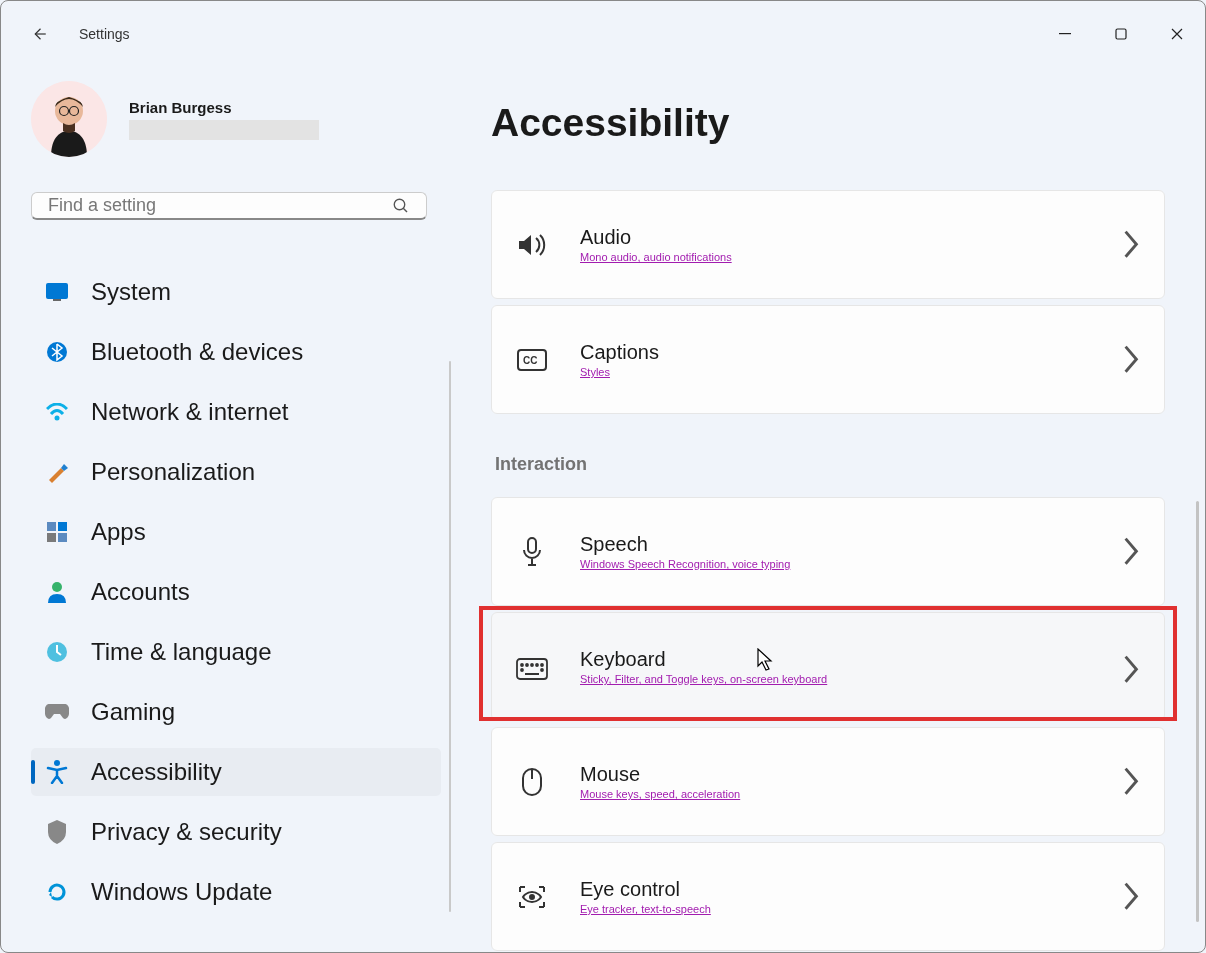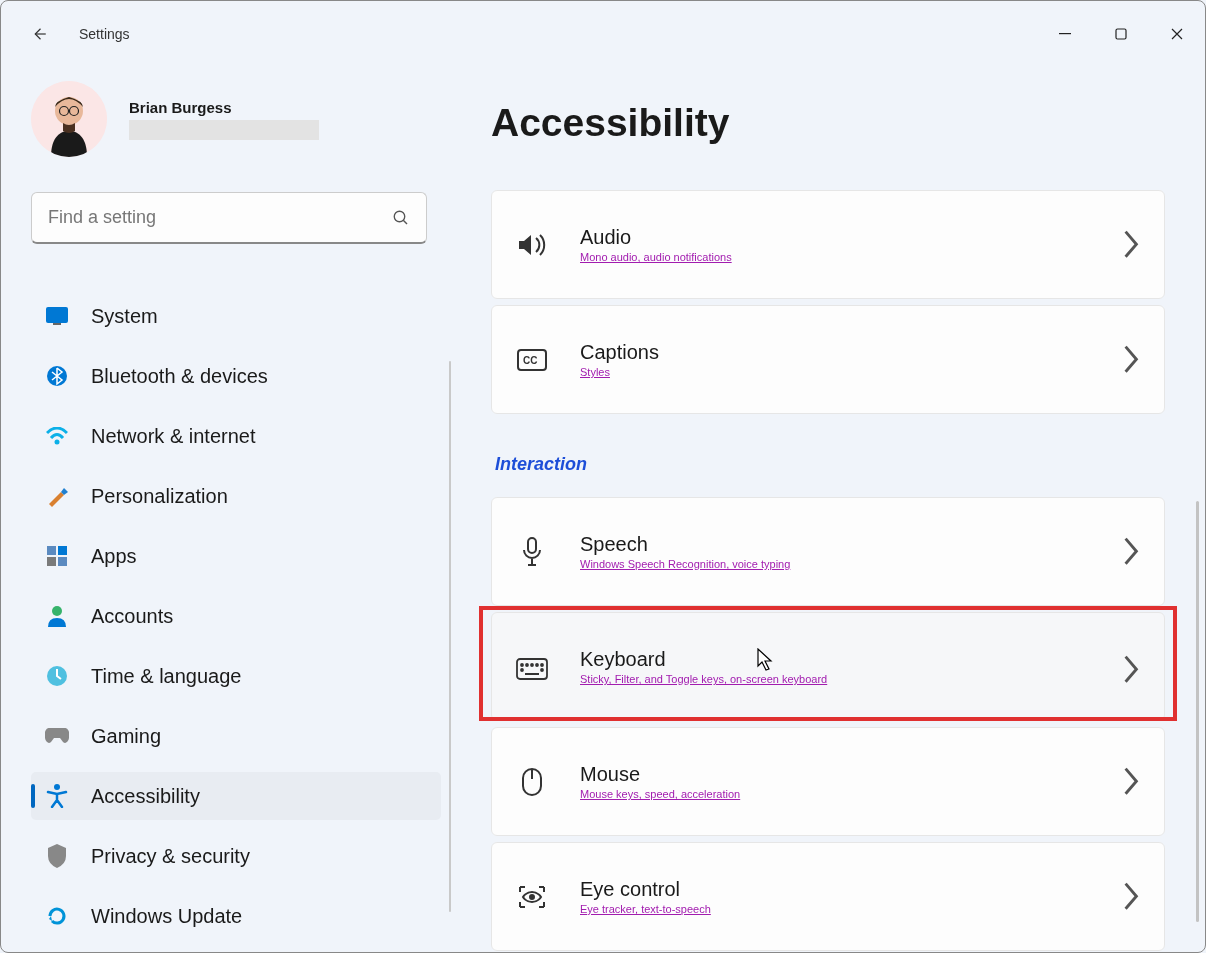--- a/index.html
+++ b/index.html
@@ -10,40 +10,40 @@
     .app-title { font-size: 14px; color: #333; }
     .win-controls { margin-left: auto; display: flex; }
     .win-btn { width: 56px; height: 40px; display: flex; align-items: center; justify-content: center; cursor: pointer; }
     .body { flex: 1; display: flex; overflow: hidden; }
     .sidebar { width: 450px; padding: 30px 10px 0 30px; display: flex; flex-direction: column; position: relative; }
     .user-block { display: flex; align-items: center; margin-bottom: 35px; }
     .avatar { width: 76px; height: 76px; border-radius: 50%; background: #fbe6e6; margin-right: 22px; overflow: hidden; display: flex; align-items: flex-end; justify-content: center; }
     .avatar svg { width: 76px; height: 76px; }
     .user-name { font-size: 15px; font-weight: 600; color: #1a1a1a; }
     .user-sub { margin-top: 4px; width: 190px; height: 20px; background: #e3e3e3; }
-    .search-box { width: 396px; height: 52px; background: #fdfdfd; border: 1px solid #ccc; border-bottom: 2px solid #888; border-radius: 6px; display: flex; align-items: center; padding: 0 16px; margin-bottom: 48px; }
+    .search-box { width: 396px; height: 28px; background: #fdfdfd; border: 1px solid #ccc; border-bottom: 2px solid #888; border-radius: 6px; display: flex; align-items: center; padding: 0 16px; margin-bottom: 48px; }
     .search-input { flex: 1; border: none; outline: none; background: transparent; font-size: 18px; color: #555; }
     .search-input::placeholder { color: #777; }
     .nav { display: flex; flex-direction: column; gap: 0; }
     .nav-item { display: flex; align-items: center; height: 48px; padding: 0 14px; border-radius: 5px; cursor: pointer; position: relative; margin-bottom: 12px; }
     .nav-item.selected { background: #e8ecf2; }
     .nav-item.selected::before { content: ""; position: absolute; left: 0; top: 12px; bottom: 12px; width: 4px; background: #0067c0; border-radius: 2px; }
     .nav-icon { width: 24px; height: 24px; margin-right: 22px; display: flex; align-items: center; justify-content: center; }
-    .nav-label { font-size: 20px; color: #1a1a1a; }
+    .nav-label { font-size: 24px; color: #1a1a1a; }
     .sidebar-scroll-line { position: absolute; right: 0; top: 310px; bottom: 40px; width: 2px; background: #c9c9c9; border-radius: 2px; }
     .main { flex: 1; padding: 50px 40px 0 40px; overflow-y: auto; position: relative; }
     .page-title { font-size: 39px; font-weight: 600; color: #1a1a1a; margin-bottom: 45px; }
     .card { background: #fdfdfd; border: 1px solid #e6e6e6; border-radius: 6px; display: flex; align-items: center; padding: 35px 24px; margin-bottom: 6px; cursor: pointer; min-height: 88px; }
     .card.hover { background: #f6f7f9; }
     .card-icon { width: 32px; height: 32px; margin-right: 32px; display: flex; align-items: center; justify-content: center; color: #333; }
     .card-text { flex: 1; }
     .card-title { font-size: 20px; color: #1a1a1a; margin-bottom: 2px; }
     .card-sub { font-size: 11px; color: #a21caf; text-decoration: underline; }
     .chevron { width: 18px; color: #555; }
-    .section-title { font-size: 18px; font-weight: 600; color: #1d4ed8; margin: 40px 0 22px 4px; font-style: italic; }
+    .section-title { font-size: 18px; font-weight: 600; color: #737373; margin: 40px 0 22px 4px; }
     .highlight-box { position: absolute; border: 4px solid #e03030; pointer-events: none; }
     .cursor-arrow { position: absolute; pointer-events: none; }
     .main-scroll-line { position: absolute; right: 6px; top: 450px; bottom: 30px; width: 3px; background: #c3c3c3; border-radius: 2px; }
   </style>
 </head>
 <body>
 
 <div class="window">
   <div class="titlebar">
     <div class="back-btn">

